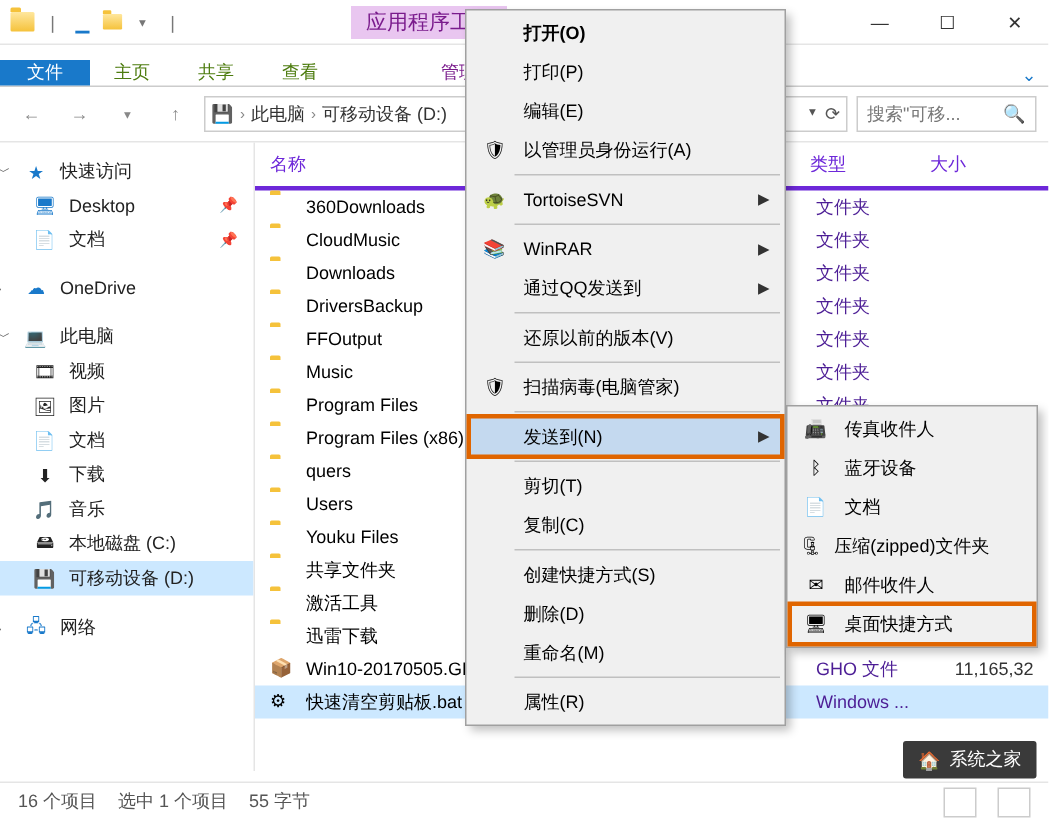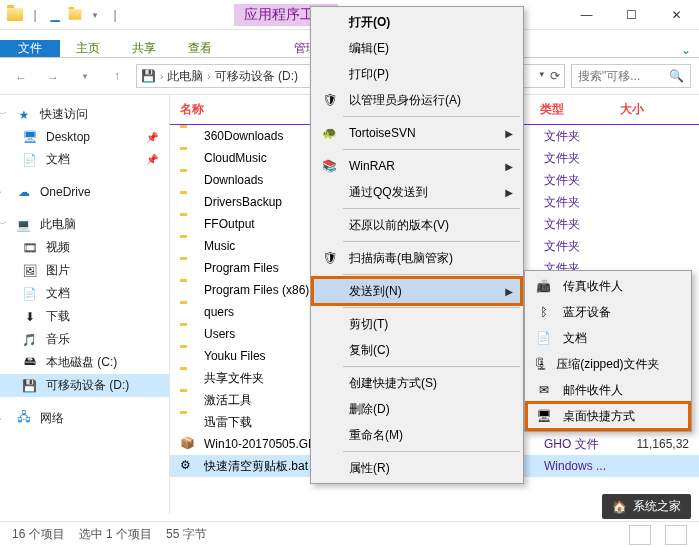--- a/index.html
+++ b/index.html
@@ -32,21 +32,21 @@
 .sidebar { width: 170px; border-right: 1px solid #e5e5e5; padding: 8px 0; overflow: hidden; }
 .sidebar .group { margin-bottom: 10px; }
 .sidebar .item { display: flex; align-items: center; padding: 3px 10px 3px 22px; gap: 8px; color: #222; }
 .sidebar .item .chev { width: 10px; color: #666; font-size: 9px; margin-left: -14px; }
 .sidebar .item.top { padding-left: 12px; font-size: 12px; }
 .sidebar .item.selected { background: #cce8ff; }
 .sidebar .item .pin { margin-left: auto; color: #777; font-size: 10px; }
 .sidebar .ico { width: 16px; height: 16px; display: flex; align-items: center; justify-content: center; }
 
 .filepane { flex: 1; position: relative; }
-.filepane .cols { display: flex; padding: 6px 10px; color: #ef4444; border-bottom: 1px solid #6d28d9; font-weight: bold; }
+.filepane .cols { display: flex; padding: 6px 10px; color: #6d28d9; border-bottom: 3px solid #6d28d9; }
 .filepane .cols .c-name { flex: 0 0 360px; }
 .filepane .cols .c-type { flex: 0 0 80px; }
 .filepane .cols .c-size { flex: 1; }
 .filepane .rows { }
 .filepane .row { display: flex; align-items: center; padding: 2px 10px; height: 22px; }
 .filepane .row .fico { width: 18px; height: 16px; margin-right: 6px; }
 .filepane .row .fname { flex: 0 0 340px; white-space: nowrap; overflow: hidden; text-overflow: ellipsis; }
 .filepane .row .ftype { flex: 0 0 80px; color: #4c1d95; }
 .filepane .row .fsize { flex: 1; text-align: right; color: #333; }
 .filepane .row.selected { background: #cce8ff; }
@@ -310,25 +310,25 @@
   </div>
 </div>
 
 <div class="ctxmenu" id="ctx-main" style="left:310px; top:6px; width:214px;">
     <div class="mi">
       <span class="mi-ico"></span>
       <span class="mi-label" style="font-weight:bold">打开(O)</span>
     </div>
     <div class="mi">
       <span class="mi-ico"></span>
+      <span class="mi-label">打印(P)</span>
+    </div>
+    <div class="mi">
+      <span class="mi-ico"></span>
       <span class="mi-label">编辑(E)</span>
-    </div>
-    <div class="mi">
-      <span class="mi-ico"></span>
-      <span class="mi-label">打印(P)</span>
     </div>
     <div class="mi">
       <span class="mi-ico">🛡</span>
       <span class="mi-label">以管理员身份运行(A)</span>
     </div>
     <div class="sep"></div>
     <div class="mi">
       <span class="mi-ico">🐢</span>
       <span class="mi-label">TortoiseSVN</span>
       <span class="arrow">▶</span>

